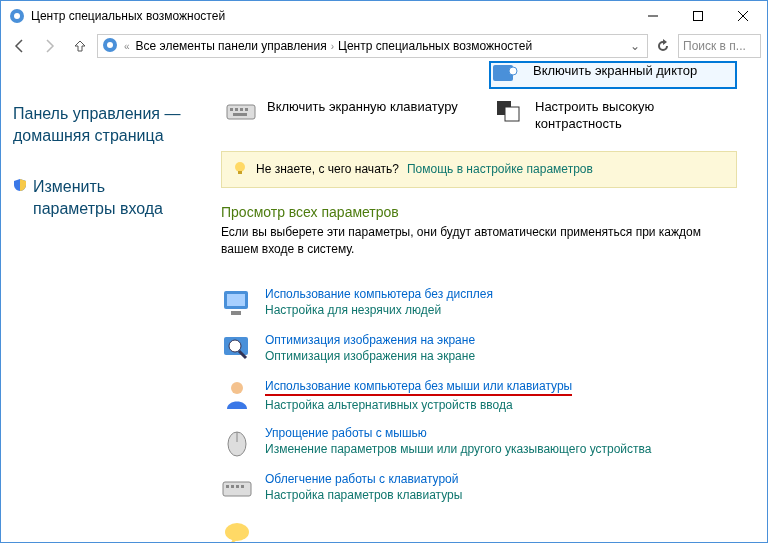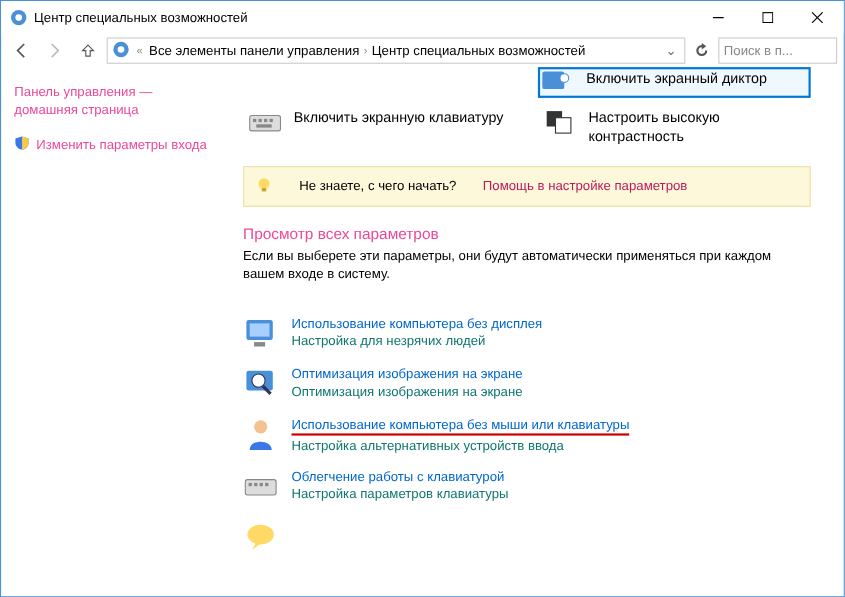--- a/index.html
+++ b/index.html
@@ -13,40 +13,40 @@
   
   .addrbar { height: 30px; display: flex; align-items: center; padding: 0 6px; gap: 4px; }
   .nav-btn { width: 26px; height: 26px; display: flex; align-items: center; justify-content: center; cursor: pointer; border-radius: 2px; }
   .nav-btn.disabled { opacity: .4; cursor: default; }
   .addr-field { flex: 1; height: 24px; border: 1px solid #ccc; display: flex; align-items: center; padding: 0 4px; gap: 4px; }
   .breadcrumb { flex: 1; display: flex; align-items: center; gap: 2px; }
   .crumb { font-size: 12px; cursor: pointer; white-space: nowrap; }
   .crumb-sep { color: #888; font-size: 10px; padding: 0 2px; }
   .addr-drop { width: 16px; text-align: center; color: #666; cursor: pointer; }
   .refresh-btn { width: 22px; height: 22px; display: flex; align-items: center; justify-content: center; cursor: pointer; }
-  .search-field { width: 108px; height: 24px; border: 1px solid #ccc; padding: 0 4px; font-size: 12px; color: #888; display: flex; align-items: center; }
+  .search-field { width: 83px; height: 24px; border: 1px solid #ccc; padding: 0 4px; font-size: 12px; color: #888; display: flex; align-items: center; }
   
   .content { display: flex; height: calc(543px - 62px); }
   .sidebar { width: 200px; padding: 14px 12px; }
-  .side-link { color: #ec4899; font-size: 12px; line-height: 1.4; cursor: pointer; margin-bottom: 14px; }
+  .side-link { color: #0c4a6e; font-size: 16px; line-height: 1.4; cursor: pointer; margin-bottom: 14px; margin-top: 28px; }
   .side-link.shield { display: flex; gap: 6px; }
   
   .main { flex: 1; padding: 0 4px 0 20px; overflow: hidden; position: relative; }
   .main-scroll { height: 100%; overflow-y: scroll; padding-right: 2px; }
   
   .quick-grid { display: grid; grid-template-columns: 1fr 1fr; gap: 6px 20px; padding: 0 24px 10px 0; }
   .quick-item { display: flex; align-items: flex-start; gap: 10px; padding: 4px; cursor: pointer; }
   .quick-item.selected { border: 2px solid #0078d7; padding: 0; background: #f0f8ff; }
   .quick-icon { width: 32px; height: 24px; flex-shrink: 0; }
   .quick-label { font-size: 13px; line-height: 1.3; }
   
-  .help-bar { background: #fdf8d9; border: 1px solid #e8e0a8; padding: 8px 10px; margin: 4px 24px 16px 0; display: flex; align-items: center; gap: 24px; font-size: 12px; }
-  .help-link { color: #be185d; cursor: pointer; }
-  
-  .section-title { color: #ec4899; font-size: 14px; margin-bottom: 4px; }
+  .help-bar { background: #fdf8d9; border: 1px solid #e8e0a8; padding: 8px 10px; margin: 4px 24px 16px 0; display: flex; align-items: center; gap: 8px; font-size: 12px; }
+  .help-link { color: #0f766e; cursor: pointer; }
+  
+  .section-title { color: #4d7c0f; font-size: 14px; margin-bottom: 4px; }
   .section-desc { font-size: 12px; line-height: 1.4; margin-bottom: 24px; padding-right: 24px; }
   
   .setting-item { display: flex; gap: 12px; padding: 6px 24px 8px 0; }
   .setting-icon { width: 32px; height: 32px; flex-shrink: 0; }
   .setting-body { flex: 1; }
   .setting-title { color: #0066cc; font-size: 12px; cursor: pointer; margin-bottom: 2px; display: inline-block; }
   .setting-title.marked { border-bottom: 2px solid #cc0000; padding-bottom: 1px; text-align: center; }
   .setting-sub { font-size: 12px; color: #0f766e; }
   
   ::-webkit-scrollbar { width: 16px; }
@@ -208,20 +208,30 @@
               <circle cx="16" cy="9" r="6" fill="#f4c28e"></circle>
               <path d="M6 30 C6 20 26 20 26 30 Z" fill="#3b78e7"></path>
             </svg></span>
       <div class="setting-body">
         <span class="setting-title marked">Использование компьютера без мыши или клавиатуры</span>
         <div class="setting-sub">Настройка альтернативных устройств ввода</div>
       </div>
     </div>
     <div class="setting-item">
       <span class="setting-icon"><svg viewBox="0 0 32 32">
+              <ellipse cx="16" cy="18" rx="9" ry="12" fill="#ddd" stroke="#888"></ellipse>
+              <line x1="16" y1="6" x2="16" y2="16" stroke="#888"></line>
+            </svg></span>
+      <div class="setting-body">
+        <span class="setting-title">Упрощение работы с мышью</span>
+        <div class="setting-sub">Изменение параметров мыши или другого указывающего устройства</div>
+      </div>
+    </div>
+    <div class="setting-item">
+      <span class="setting-icon"><svg viewBox="0 0 32 32">
               <rect x="2" y="10" width="28" height="14" rx="2" fill="#ddd" stroke="#888"></rect>
               <rect x="5" y="13" width="3" height="3" fill="#888"></rect>
               <rect x="10" y="13" width="3" height="3" fill="#888"></rect>
               <rect x="15" y="13" width="3" height="3" fill="#888"></rect>
               <rect x="20" y="13" width="3" height="3" fill="#888"></rect>
             </svg></span>
       <div class="setting-body">
         <span class="setting-title">Облегчение работы с клавиатурой</span>
         <div class="setting-sub">Настройка параметров клавиатуры</div>
       </div>

